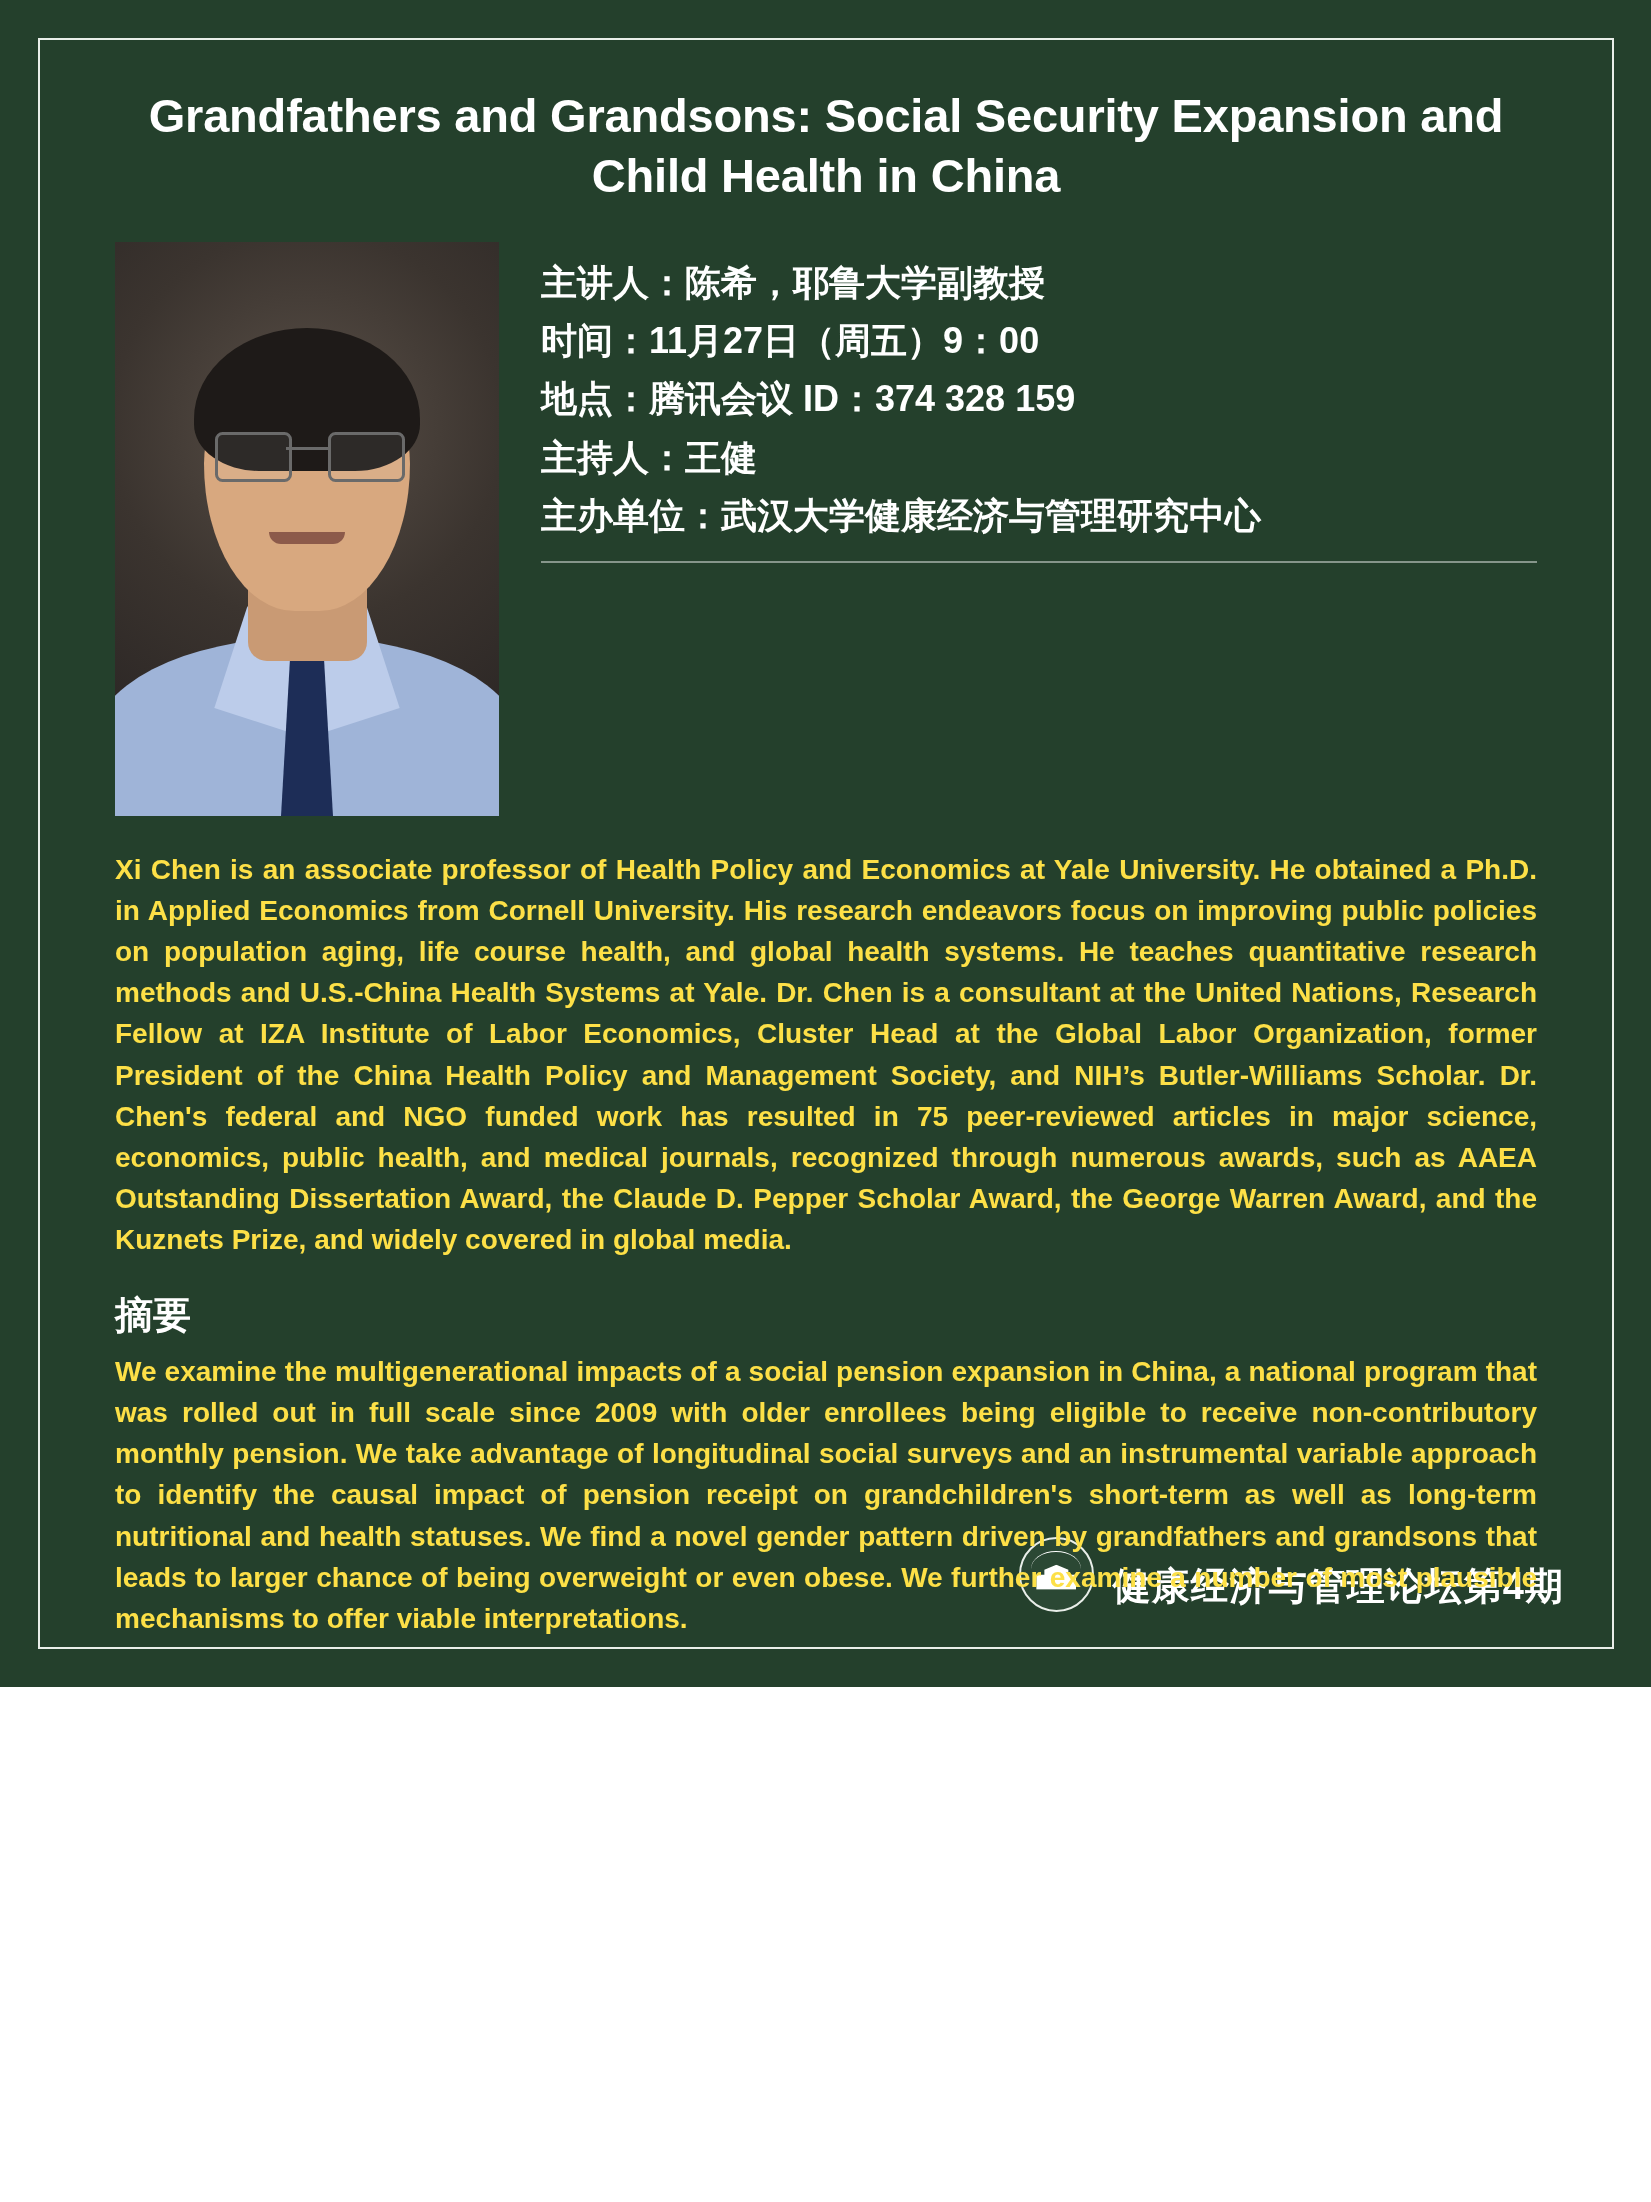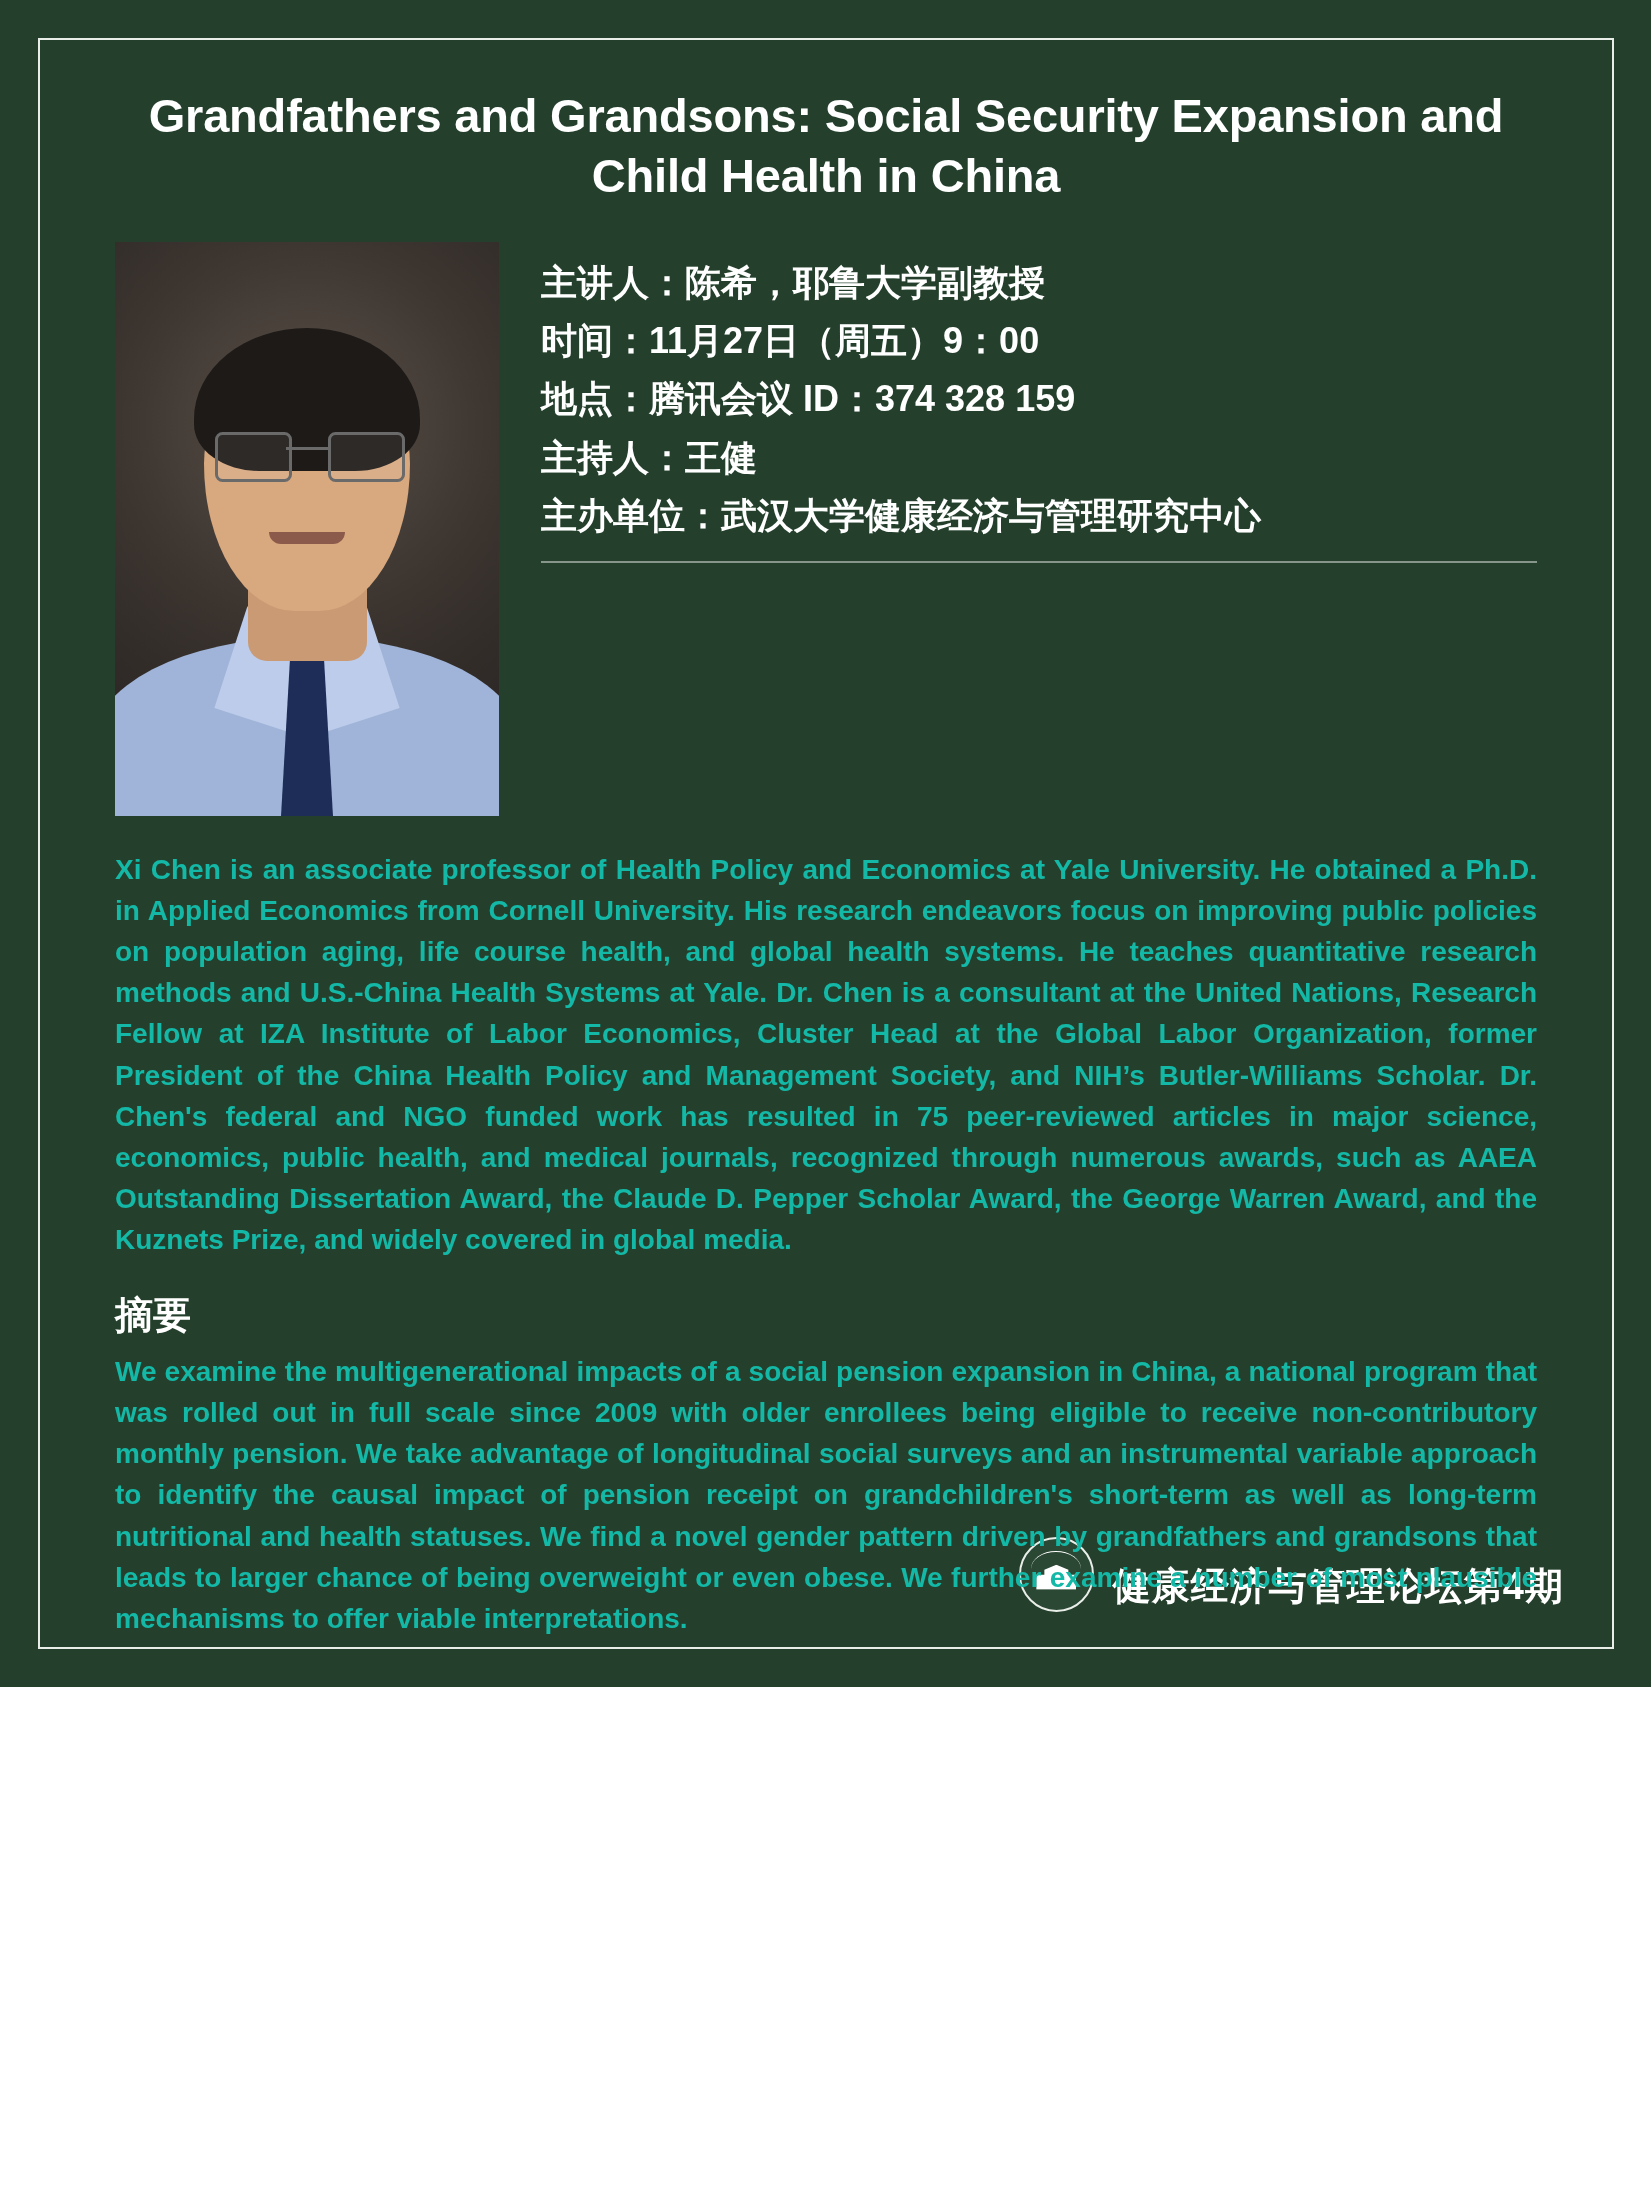--- a/index.html
+++ b/index.html
@@ -130,21 +130,21 @@
   .section {
     margin-top: 34px;
   }
   .section-heading {
     color: #ffffff;
     font-size: 38px;
     font-weight: bold;
     margin-bottom: 9.6px;
   }
   .section-body {
-    color: #14b8a6;
+    color: #fde047;
     font-size: 28px;
     font-weight: bold;
     line-height: 1.47;
     text-align: justify;
     text-justify: inter-word;
   }
   .section.bio { margin-top: 32.5px; }
   .section.abstract { margin-top: 30px; }
 
   .footer {

